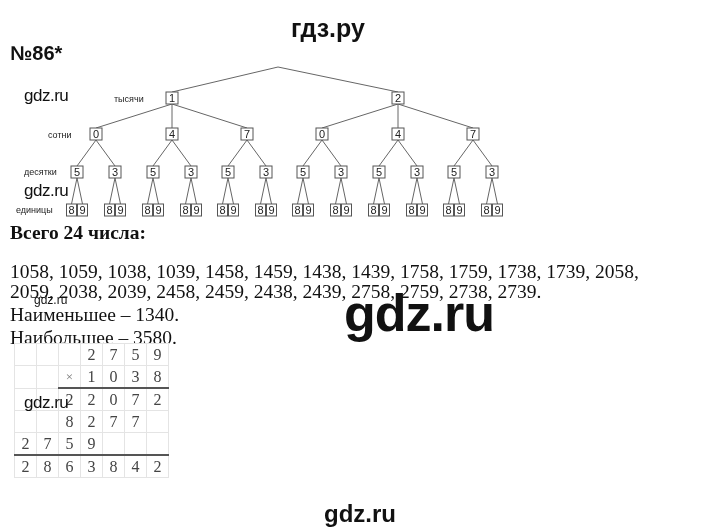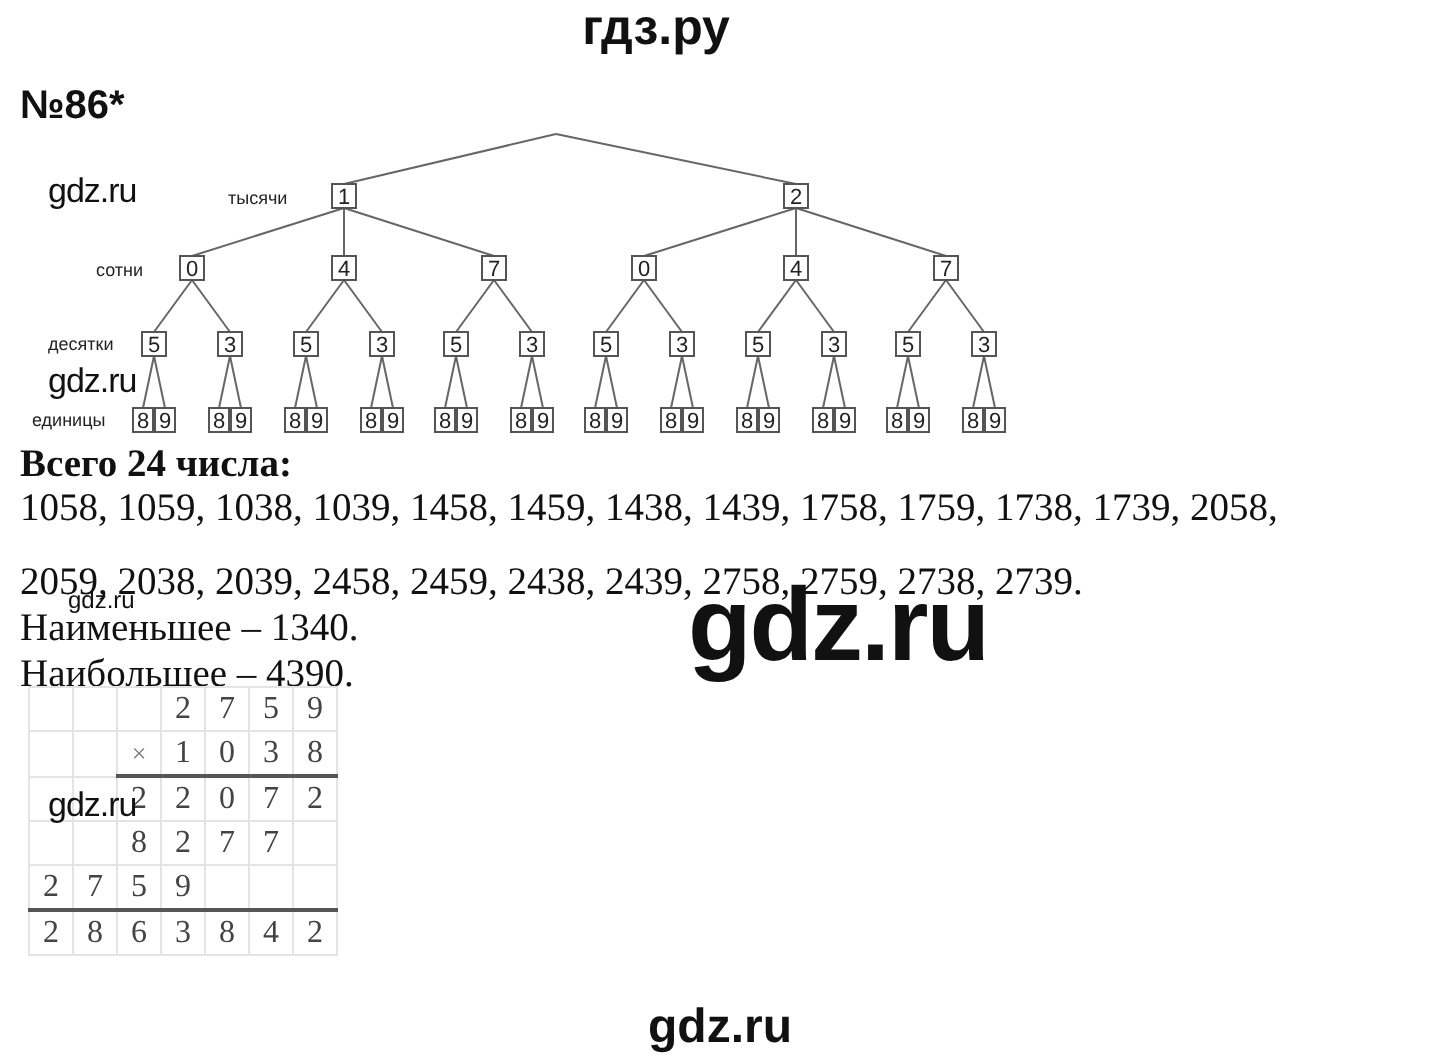--- a/index.html
+++ b/index.html
@@ -1,18 +1,18 @@
 <!DOCTYPE html>
 <html><head>
 <meta charset="utf-8">
 <style>
   html, body { margin: 0; padding: 0; background: #ffffff; }
   body { width: 720px; height: 532px; position: relative; overflow: hidden; font-family: "Liberation Serif", serif; color: #111; }
   .abs { position: absolute; }
-  .site-title { left: 0; width: 656px; top: 0; text-align: center; font-family: "Liberation Sans", sans-serif; font-weight: bold; font-size: 25px; color: #111; }
+  .site-title { left: 0; width: 656px; top: 14px; text-align: center; font-family: "Liberation Sans", sans-serif; font-weight: bold; font-size: 25px; color: #111; }
   .task-num { left: 10px; top: 42px; font-family: Liberation Sans, sans-serif; font-weight: bold; font-size: 20px; }
   .wm-small { font-family: "Liberation Sans", sans-serif; font-size: 17px; color: #111; letter-spacing: -0.5px; }
   .wm-tiny { font-family: "Liberation Sans", sans-serif; font-size: 12px; color: #111; }
   .wm-big { font-family: "Liberation Sans", sans-serif; font-weight: bold; font-size: 52px; color: #111; letter-spacing: -1px; }
   .wm-bottom { left: 0; width: 720px; top: 500px; text-align: center; font-family: "Liberation Sans", sans-serif; font-weight: bold; font-size: 24px; }
   #tree { position: absolute; left: 0; top: 0; }
   .tree-label { font-family: "Liberation Sans", sans-serif; font-size: 9px; fill: #222; }
   .node rect { fill: #fff; stroke: #555; stroke-width: 1; }
   .node text { font-family: "Liberation Sans", sans-serif; font-size: 11px; fill: #222; text-anchor: middle; }
   .edge { stroke: #666; stroke-width: 1; fill: none; }
@@ -257,25 +257,25 @@
   <text class="tree-label" x="114" y="102">тысячи</text>
   <text class="tree-label" x="48" y="138">сотни</text>
   <text class="tree-label" x="24" y="175">десятки</text>
   <text class="tree-label" x="16" y="213">единицы</text>
 </svg>
 
 <div class="abs wm-small" style="left:24px; top:86px;">gdz.ru</div>
 <div class="abs wm-small" style="left:24px; top:181px;">gdz.ru</div>
 
 <div class="abs text-block" style="top:221px;font-weight:bold;">Всего 24 числа:</div>
-<div class="abs text-block" style="top:243px;">1058, 1059, 1038, 1039, 1458, 1459, 1438, 1439, 1758, 1759, 1738, 1739, 2058,</div>
+<div class="abs text-block" style="top:260px;">1058, 1059, 1038, 1039, 1458, 1459, 1438, 1439, 1758, 1759, 1738, 1739, 2058,</div>
 <div class="abs text-block" style="top:280px;">2059, 2038, 2039, 2458, 2459, 2438, 2439, 2758, 2759, 2738, 2739.</div>
 <div class="abs wm-tiny" style="left:34px; top:293px;">gdz.ru</div>
 <div class="abs text-block" style="top:303px;">Наименьшее – 1340.</div>
-<div class="abs text-block" style="top:326px;">Наибольшее – 4390.</div>
+<div class="abs text-block" style="top:326px;">Наибольшее – 3580.</div>
 
 <div class="abs wm-big" style="left:344px; top:283px;">gdz.ru</div>
 
 <table class="calc-grid">
   <tbody id="grid-body">
       <tr>
         <td></td>
         <td></td>
         <td></td>
         <td>2</td>

